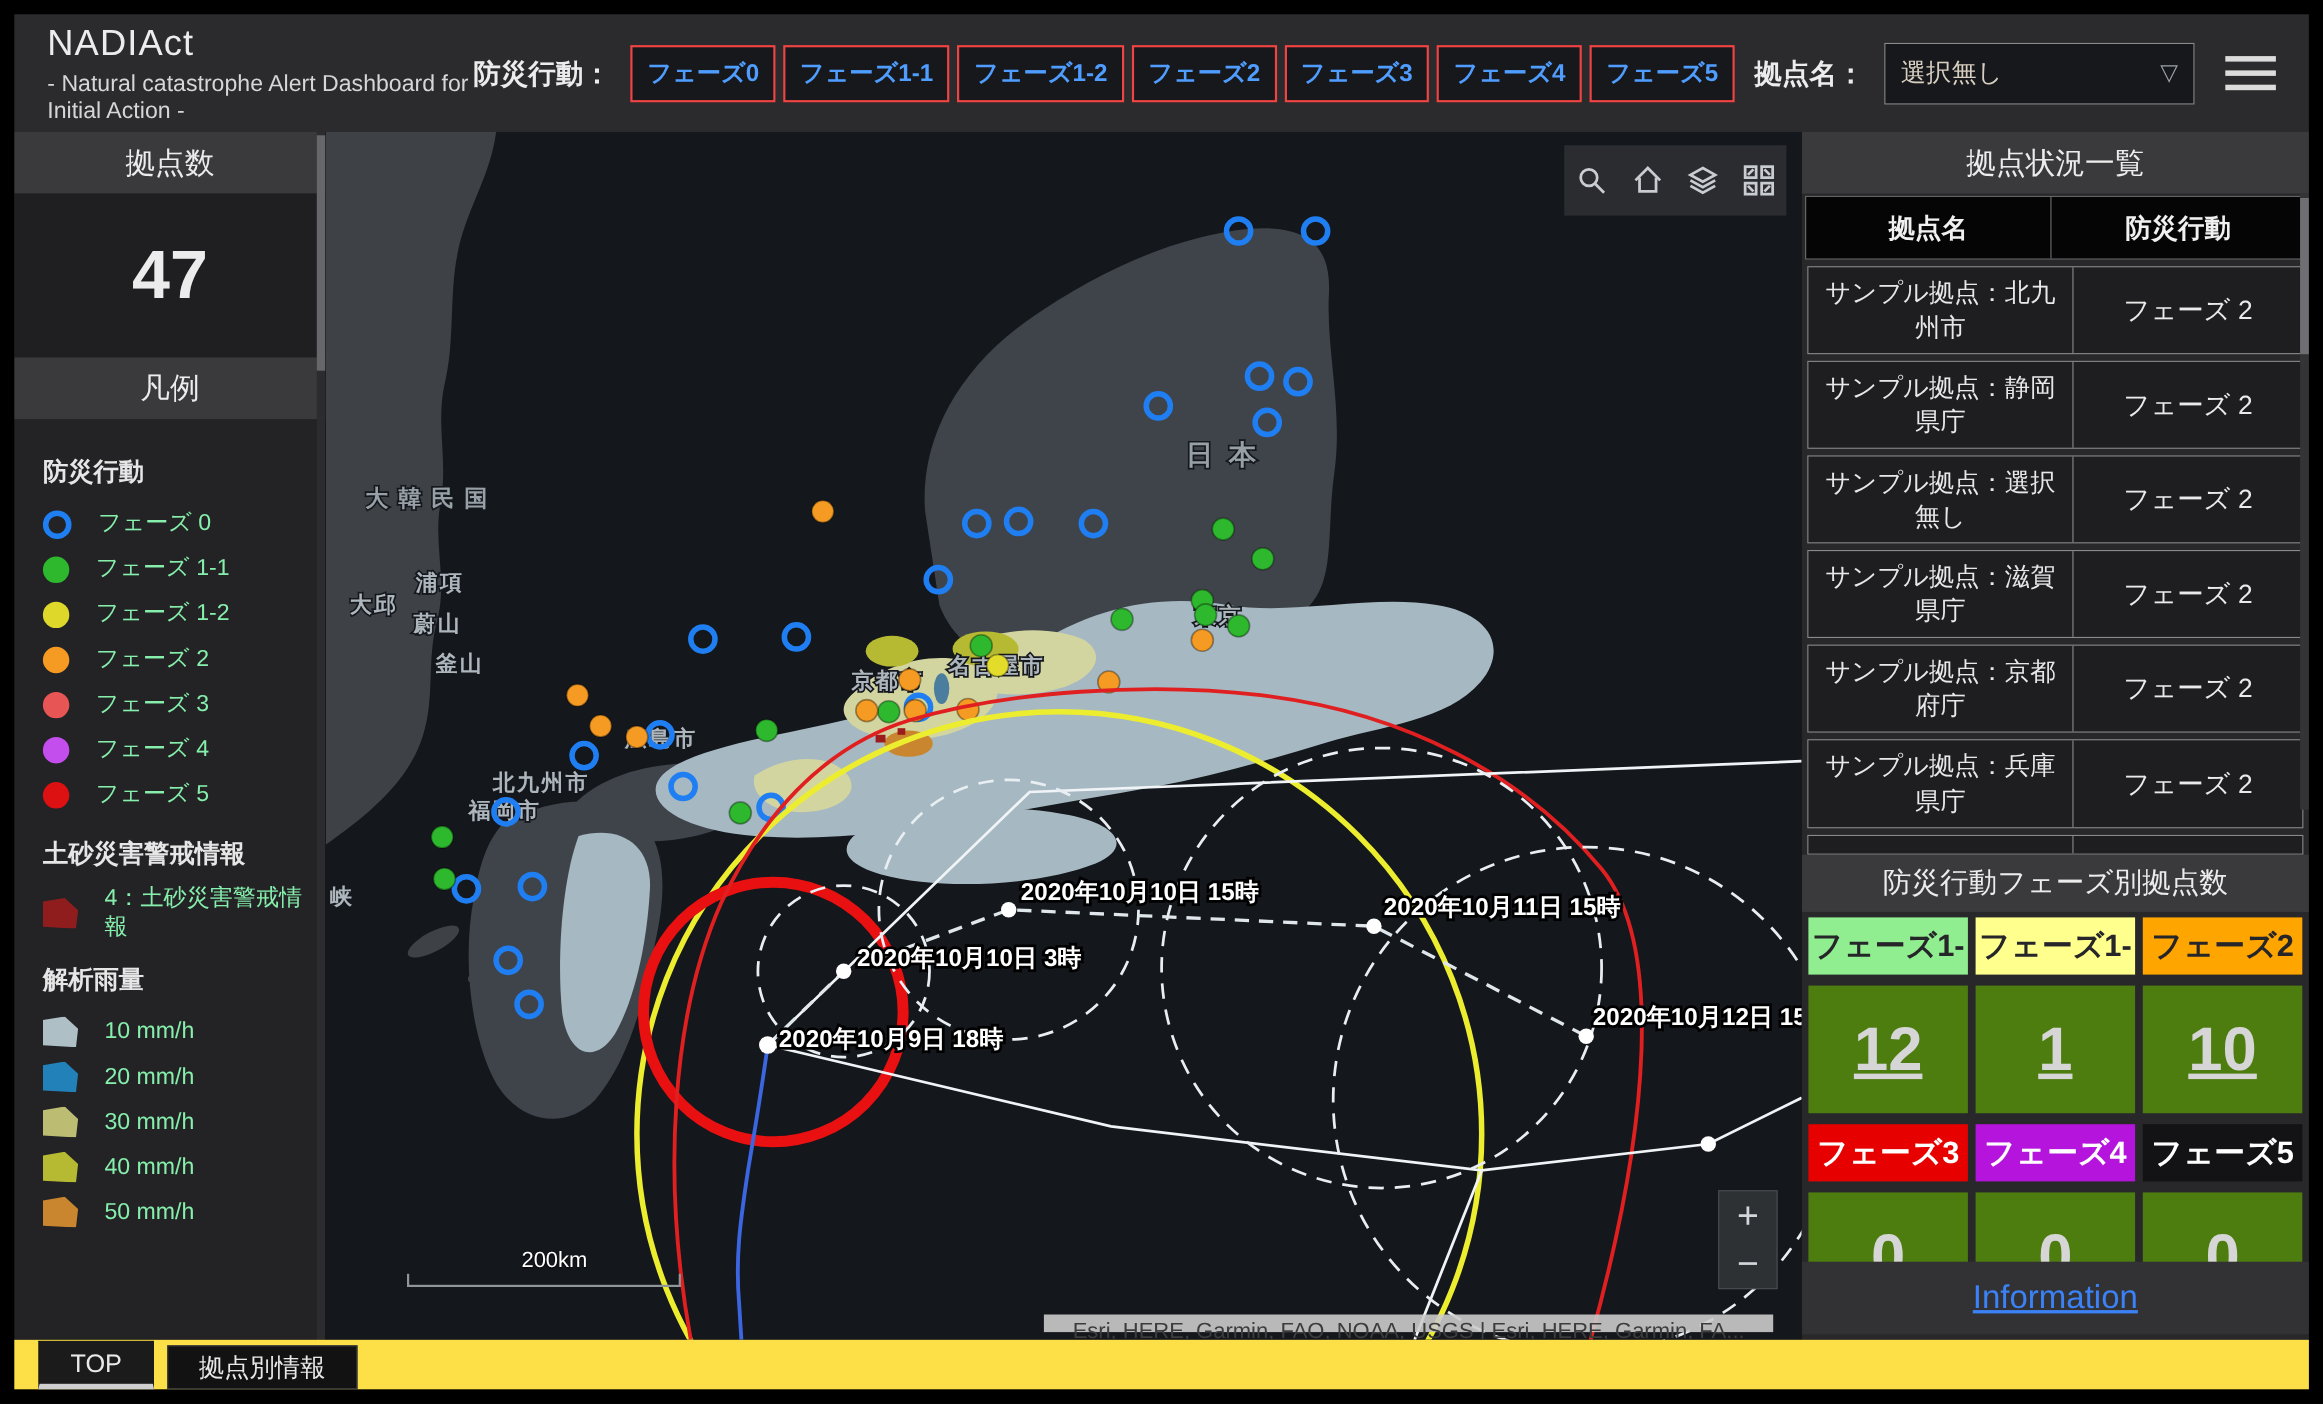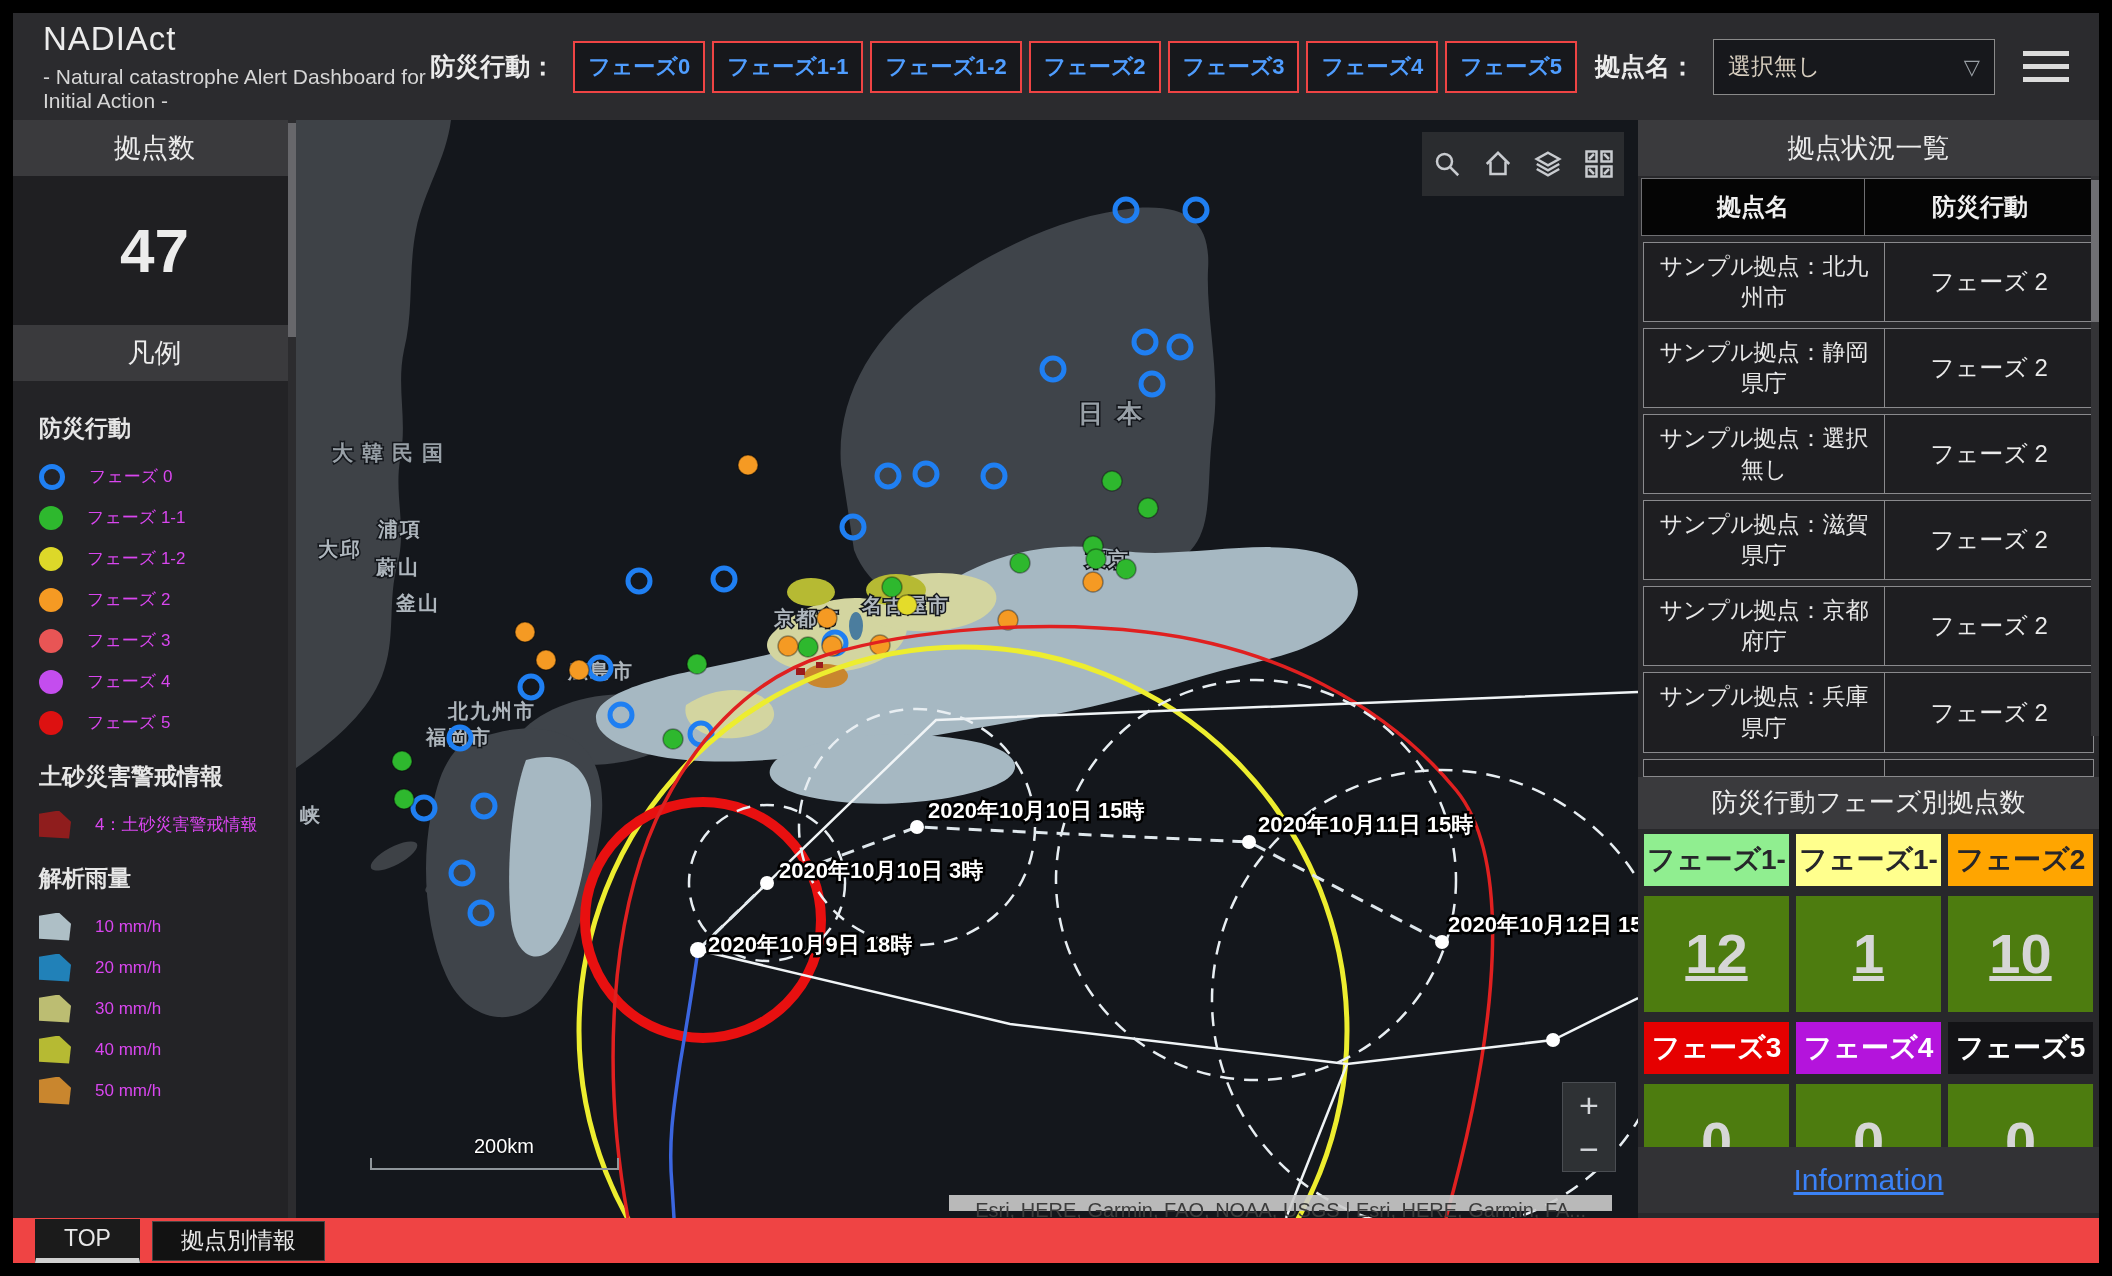--- a/index.html
+++ b/index.html
@@ -21,21 +21,21 @@
   .site-select .arrow{margin-left:auto;color:#9aa0a6;font-size:21px;}
   .menu-btn{width:46px;display:flex;flex-direction:column;gap:8px;cursor:pointer;margin-left:10px;}
   .menu-btn span{display:block;height:5px;background:#dcdcdc;}
   
   .sidebar{position:absolute;left:13px;top:120px;width:283px;height:1098px;background:#232326;overflow:hidden;}
   .band{height:56px;background:#3a3a3d;color:#ececec;font-size:27px;display:flex;align-items:center;justify-content:center;}
   .count-area{height:149px;background:#1f1f22;display:flex;align-items:center;justify-content:center;}
   .count-value{font-size:62px;color:#ececec;font-weight:bold;}
   .legend-body{padding:14px 0 0 26px;}
   .legend-section-title{color:#e6e6e6;font-weight:bold;font-size:23px;margin:18px 0 12px 0;}
-  .legend-item{display:flex;align-items:center;gap:24px;min-height:41px;font-size:17px;color:#d946ef;}
+  .legend-item{display:flex;align-items:center;gap:24px;min-height:41px;font-size:21px;color:#86efac;}
   .sym{flex:0 0 auto;}
   .sym-ring{width:16px;height:16px;border-radius:50%;border:5px solid #1f7ff2;}
   .sym-dot{width:24px;height:24px;border-radius:50%;}
   .sym-poly{width:32px;height:28px;clip-path:polygon(0 12%,62% 0,100% 40%,94% 100%,0 94%);}
   .legend-item .lbl{line-height:1.25;max-width:190px;}
   .vscroll-track{position:absolute;right:0;top:0;width:8px;height:100%;background:#2c2c2f;}
   .vscroll-thumb{position:absolute;right:0;width:8px;background:#67676b;}
   
   .mapwrap{position:absolute;left:296px;top:120px;width:1342px;height:1098px;background:#14171c;overflow:hidden;}
   .mapwrap svg.basemap{position:absolute;left:0;top:0;}
@@ -64,22 +64,22 @@
   .trow.partial{height:16px;min-height:16px;overflow:hidden;margin-bottom:0;}
   .chips-grid,.vals-grid{display:grid;grid-template-columns:repeat(3,1fr);gap:7px;padding:5px 6px;}
   .chip{height:52px;display:flex;align-items:center;justify-content:center;font-size:28px;font-weight:bold;
         overflow:hidden;white-space:nowrap;cursor:default;}
   .val{height:116px;display:flex;align-items:center;justify-content:center;font-size:56px;font-weight:bold;
        color:#d6d6d6;background:#4d7c0f;text-decoration:underline;}
   .info-band{position:absolute;left:0;bottom:5px;width:100%;height:66px;background:#323235;
              display:flex;align-items:center;justify-content:center;}
   .info-band a{color:#3b82f6;font-size:30px;text-decoration:underline;cursor:pointer;}
   
-  .footer{position:absolute;left:13px;top:1218px;width:2086px;height:45px;background:#ef4444;
-          display:flex;align-items:center;padding-left:22px;gap:12px;box-sizing:border-box;}
+  .footer{position:absolute;left:13px;top:1218px;width:2086px;height:45px;background:#fde047;
+          display:flex;align-items:flex-end;padding-left:22px;gap:12px;box-sizing:border-box;}
   .tab{height:38px;padding:0 28px;display:flex;align-items:center;color:#e8e8e8;font-size:23px;
        background:#121212;border:1px solid #454545;cursor:pointer;}
   .tab.active{background:#1b1b1b;border-color:#1b1b1b;border-bottom:5px solid #cfcfcf;}
   
   text.city{fill:#aeb6bd;font-size:20px;font-weight:bold;paint-order:stroke;stroke:#14171c;stroke-width:3px;}
   text.region{fill:#98a0a7;font-weight:bold;paint-order:stroke;stroke:#14171c;stroke-width:3px;}
   text.tylabel{fill:#ffffff;font-size:22px;font-weight:bold;paint-order:stroke;stroke:#000;stroke-width:5px;}
 </style>
 </head>
 <body>

